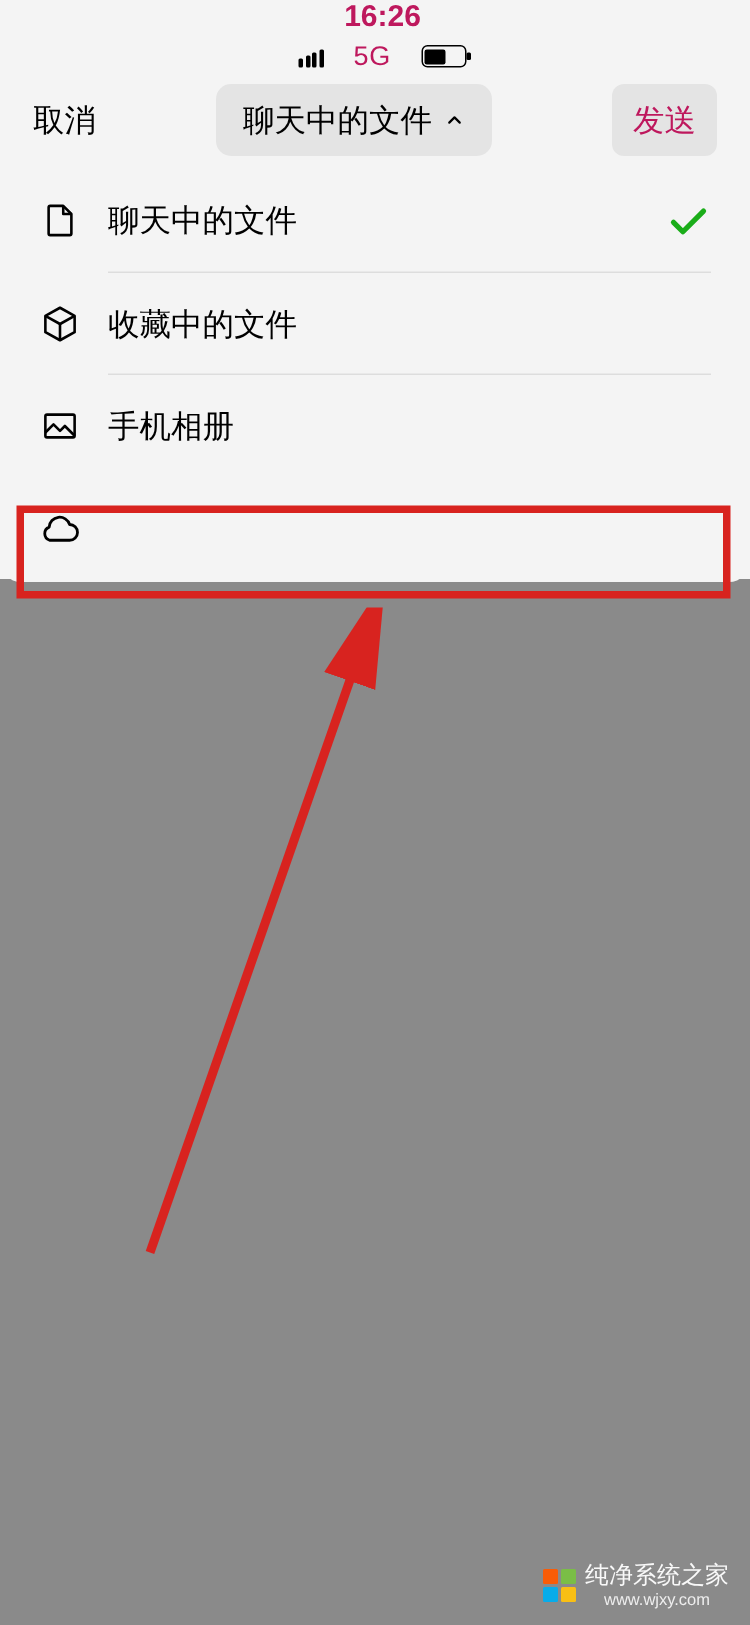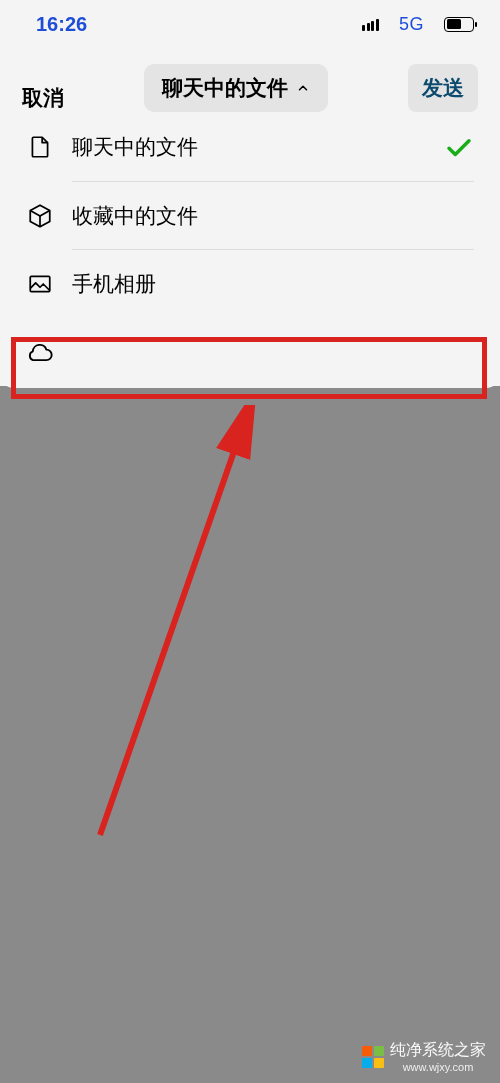--- a/index.html
+++ b/index.html
@@ -22,21 +22,22 @@
       padding-bottom: 2px;
     }
     .status-bar {
       height: 48px;
       display: flex;
       justify-content: space-between;
       align-items: center;
       padding: 0 26px 0 36px;
       font-size: 20px;
       font-weight: 600;
-      color: #1d4ed8;
+      color: #be185d;
+      flex-direction: column;
     }
     .status-right { display: flex; align-items: center; gap: 20px; }
     .signal-dots {
       display: inline-flex;
       gap: 1.5px;
       align-items: flex-end;
       height: 14px;
     }
     .signal-dots span {
       width: 3px;
@@ -60,40 +61,39 @@
       width: 2.5px; height: 5px;
       background: #000; border-radius: 1px;
     }
     .battery-level {
       position: absolute; left: 1.5px; top: 1.5px; bottom: 1.5px;
       width: 50%; background: #000; border-radius: 1.5px;
     }
     .header {
       height: 64px;
       display: flex;
-      align-items: flex-end;
+      align-items: center;
       justify-content: space-between;
       padding: 0 22px;
-      font-weight: bold;
     }
     .cancel { font-size: 21px; color: #000; }
     .title-pill {
       background: #e4e4e4;
       border-radius: 10px;
       padding: 10px 18px;
       display: flex;
       align-items: center;
       gap: 8px;
       font-size: 21px;
       color: #000;
     }
     .chevron { width: 14px; height: 14px; }
     .send {
       font-size: 21px;
-      color: #0c4a6e;
+      color: #be185d;
       background: #e4e4e4;
       padding: 10px 14px;
       border-radius: 8px;
     }
     .menu { background: #f4f4f4; }
     .item {
       display: flex;
       align-items: center;
       padding: 20px 26px;
       position: relative;

